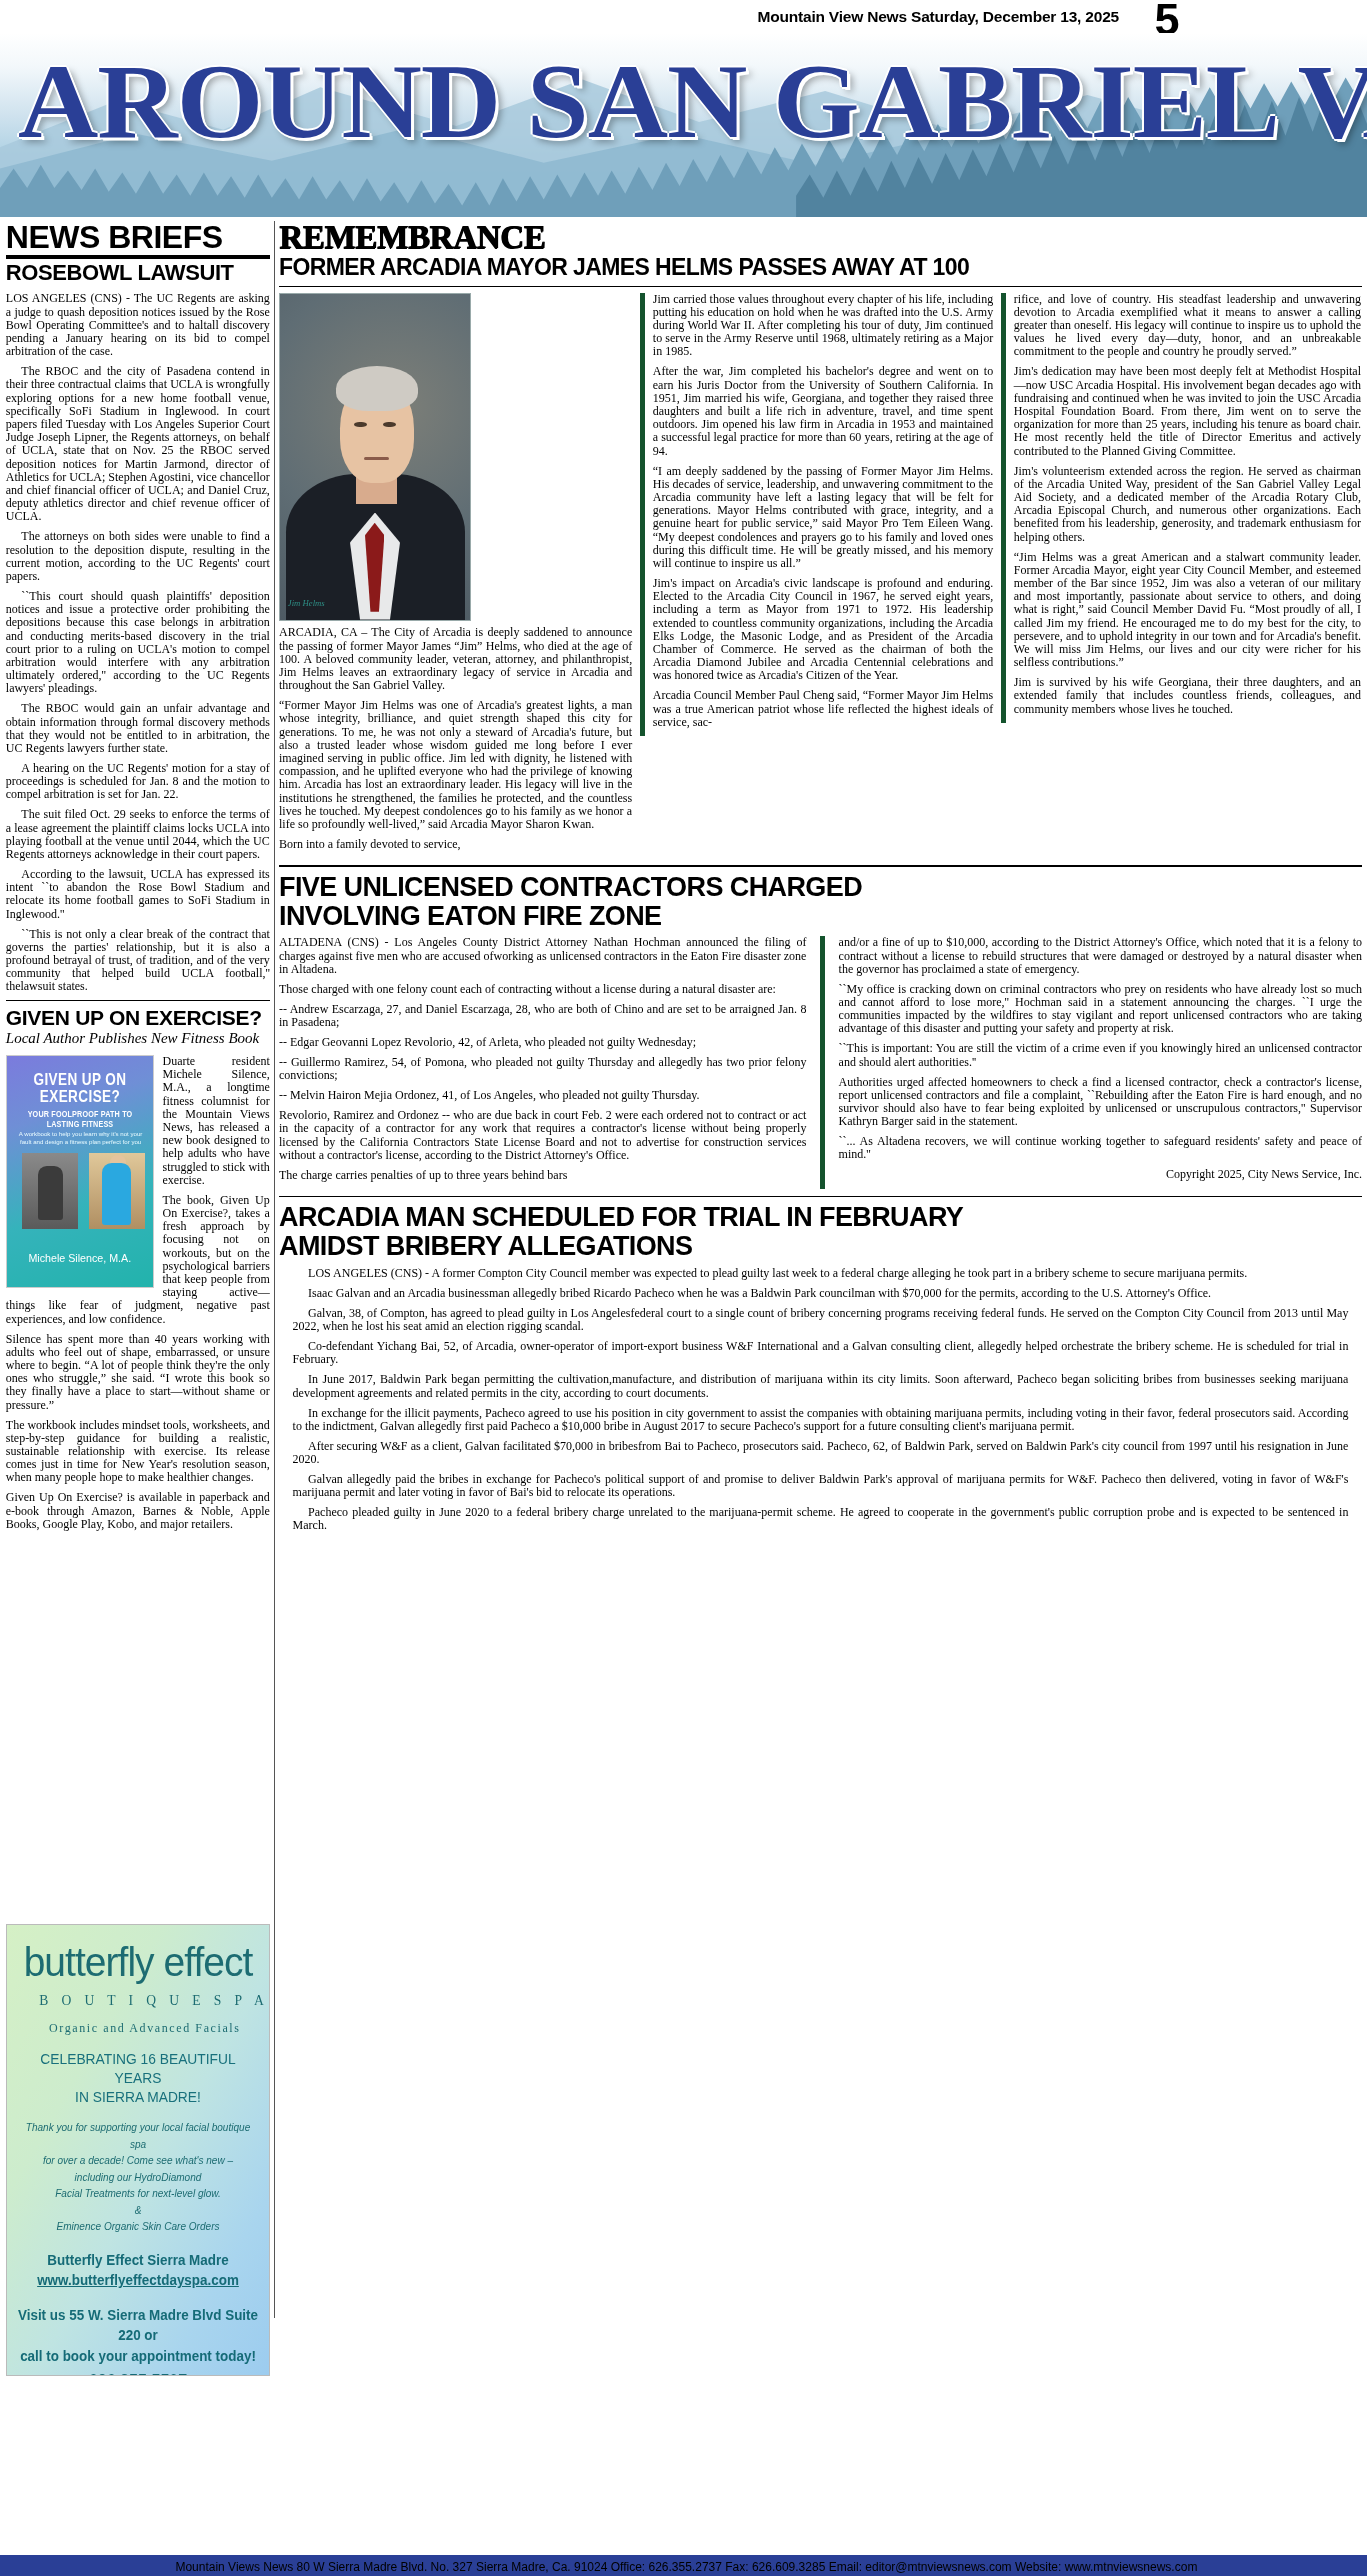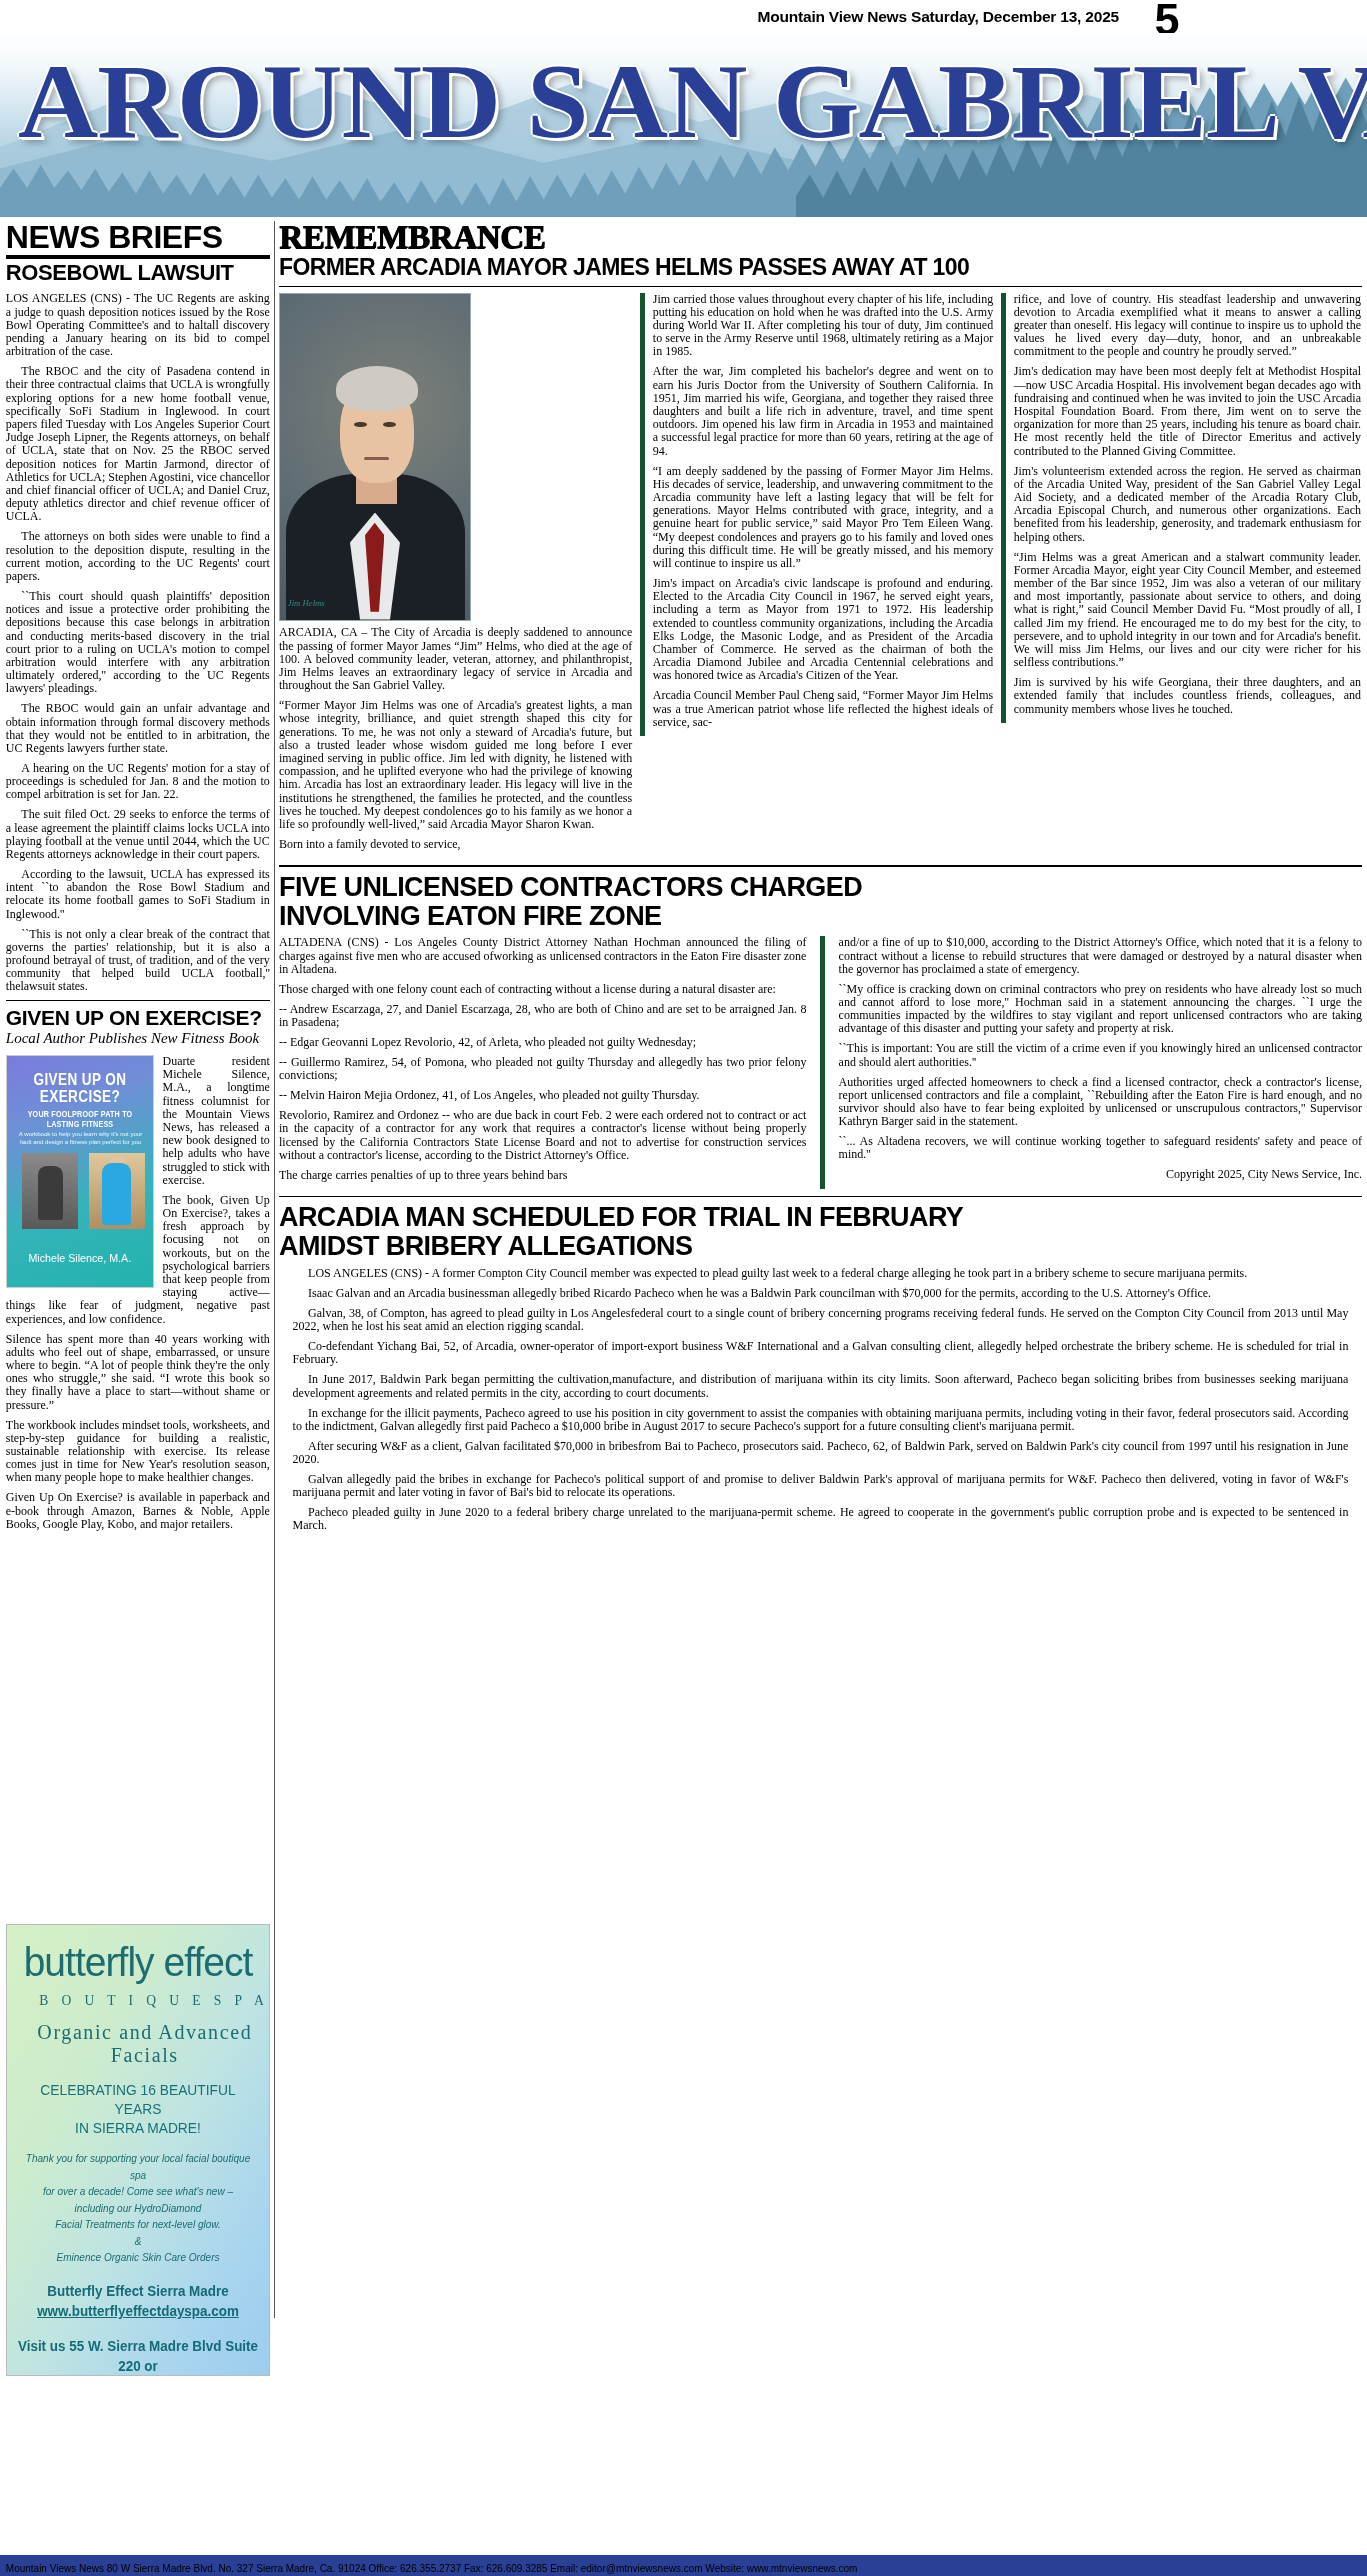--- a/index.html
+++ b/index.html
@@ -79,21 +79,21 @@
 
   
   .bfad{position:absolute;left:5.8px;top:1924px;width:264px;height:452px;
     background:linear-gradient(120deg,#d5f0c5 0%,#cdeccd 30%,#bfe4e2 55%,#a9d5ee 80%,#9cccef 100%);
     border:1px solid #bbb;box-sizing:border-box;overflow:hidden;}
   .bf-logo{text-align:center;color:#1d6c72;font-family:"Liberation Sans",sans-serif;
     font-size:41px;line-height:47px;margin-top:13.6px;letter-spacing:-1px;transform:scaleX(.95);}
   .bf-sp{text-align:right;color:#1d6c72;font-family:"Liberation Serif",serif;
     font-size:13.6px;letter-spacing:4.9px;margin-top:7.8px;}
   .bf-org{text-align:center;color:#1d6c72;font-family:"Liberation Serif",serif;
-    font-size:20px;letter-spacing:1.6px;margin-top:11.7px;padding-left:14px;}
+    font-size:12px;letter-spacing:1.6px;margin-top:11.7px;padding-left:14px;}
   .bf-cel{text-align:center;color:#18707c;font-family:"Liberation Sans",sans-serif;
     font-size:15px;line-height:19.4px;margin-top:12.6px;transform:scaleX(.92);}
   .bf-thanks{text-align:center;color:#1d6c72;font-family:"Liberation Sans",sans-serif;
     font-style:italic;font-size:10.7px;line-height:16.5px;margin-top:12.6px;padding:0 9.7px;transform:scaleX(.94);}
   .bf-name{text-align:center;color:#156b77;font-family:"Liberation Sans",sans-serif;
     font-weight:bold;font-size:14.6px;margin-top:17.5px;transform:scaleX(.92);}
   .bf-url{text-align:center;color:#156b77;font-family:"Liberation Sans",sans-serif;
     font-weight:bold;font-size:14.6px;margin-top:3.9px;text-decoration:underline;transform:scaleX(.92);}
   .bf-visit{text-align:center;color:#156b77;font-family:"Liberation Sans",sans-serif;
     font-weight:bold;font-size:14.6px;line-height:20.4px;margin-top:16.5px;transform:scaleX(.92);}
@@ -125,22 +125,22 @@
   .ph-e1,.ph-e2{position:absolute;top:128px;width:12.6px;height:5.8px;background:#4b3a2c;border-radius:50%;}
   .ph-e1{left:74px;} .ph-e2{left:103px;}
   .ph-mouth{position:absolute;left:84px;top:163px;width:25px;height:3.9px;background:#8a5b4a;border-radius:2.9px;}
   .ph-sig{position:absolute;left:7.8px;bottom:12px;font-family:"Liberation Serif",serif;
     font-style:italic;font-size:8.7px;color:#2e8f86;}
 
   .caption{font-family:"Liberation Serif",serif;font-size:12px;line-height:13.2px;text-align:justify;}
   .caption p{margin:0 0 6.8px 0;text-indent:0;}
 
   .footerbar{position:absolute;left:0;bottom:0;width:1367px;height:21.4px;background:#2a3f96;}
-  .footertext{position:absolute;left:0;bottom:1.9px;width:1367px;text-align:left;padding-left:5.8px;
-    box-sizing:border-box;font-family:"Liberation Sans",sans-serif;font-size:10px;}
+  .footertext{position:absolute;left:0;bottom:1.9px;width:1367px;text-align:center;padding-left:5.8px;
+    box-sizing:border-box;font-family:"Liberation Sans",sans-serif;font-size:12px;}
 
   .grid3{display:flex;gap:0;}
   .grid3 > div{flex:1;padding:0 7.8px;box-sizing:border-box;}
   .grid3 > div:first-child{padding-left:0;}
   .grid3 > div:last-child{padding-right:0;}
   .sepv{border-left:5px solid #14532d;}
 
   .hr-thin{height:1px;background:#000;margin:5.8px 0 5.8px 0;}
   .hr-med{height:1.9px;background:#000;margin:6.8px 0 5.8px 0;}
 </style>

